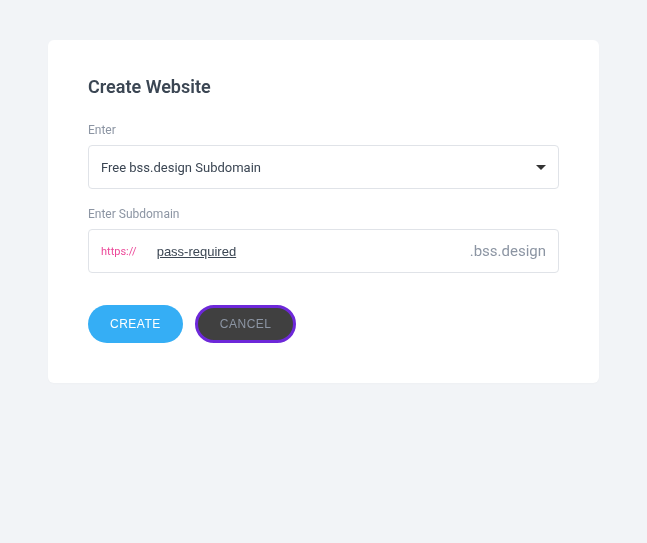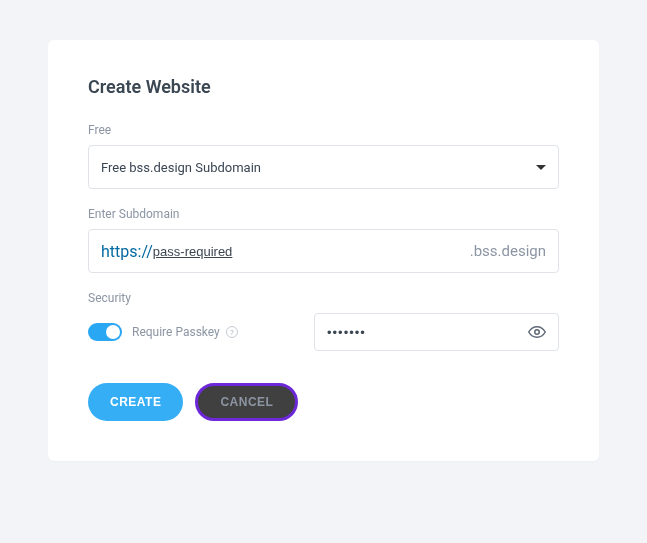--- a/index.html
+++ b/index.html
@@ -49,21 +49,21 @@
   .select {
     justify-content: space-between;
     cursor: pointer;
   }
   .caret {
     width: 0; height: 0;
     border-left: 5px solid transparent;
     border-right: 5px solid transparent;
     border-top: 5px solid #333;
   }
-  .prefix { color: #0369a1; margin-right: 0; font-size: 16px; }
+  .prefix { color: #ec4899; margin-right: 20px; font-size: 11px; }
   .subdomain-input {
     border: none; outline: none; font-size: 13px; color: #3b4653;
     flex: 1; padding: 0; background: transparent; text-decoration: underline;
   }
   .suffix { color: #8c95a3; font-size: 15px; margin-left: 8px; }
 
   .security-row {
     display: flex;
     align-items: center;
     gap: 16px;
@@ -133,21 +133,21 @@
   .actions {
     margin-top: 32px;
     display: flex;
     gap: 12px;
   }
   .btn {
     height: 38px;
     padding: 0 22px;
     border-radius: 20px;
     font-size: 12px;
-    font-weight: 700;
+    font-weight: 400;
     letter-spacing: 0.5px;
     cursor: pointer;
     display: inline-flex;
     align-items: center;
     justify-content: center;
     border: none;
   }
   .btn-primary {
     background: #35aef5;
     color: #fff;
@@ -159,59 +159,38 @@
   }
 </style>
 </head>
 <body>
 
 <div class="card">
 
   <h2>Create Website</h2>
 
   <div class="field">
-    <span class="label">Free</span>
+    <span class="label">Enter</span>
     <div class="select">
       <span>Free bss.design Subdomain</span>
       <span class="caret"></span>
     </div>
   </div>
 
   <div class="field">
     <span class="label">Enter Subdomain</span>
     <div class="input-group">
       <span class="prefix">https://</span>
       <input class="subdomain-input" value="pass-required" style="">
       <span class="suffix">.bss.design</span>
     </div>
   </div>
 
   <div class="field">
   </div>
 
-  <div class="field">
-    <span class="label">Security</span>
-    <div class="security-row">
-      <div class="toggle-wrap">
-        <div class="toggle"></div>
-        <span class="toggle-label">
-          <span>Require Passkey</span>
-          <span class="help">?</span>
-        </span>
-      </div>
-      <div class="pass-box">
-        <input class="pass-field" type="text" value="•••••••" style="">
-        <span class="eye">
-          <svg viewBox="0 0 24 24" fill="none" stroke="currentColor" stroke-width="2">
-            <path d="M1 12s4-7 11-7 11 7 11 7-4 7-11 7S1 12 1 12z"></path>
-            <circle cx="12" cy="12" r="3"></circle>
-          </svg>
-        </span>
-      </div>
-    </div>
-  </div>
 
   <div class="actions">
     <button class="btn btn-primary">CREATE</button>
     <button class="btn btn-secondary">CANCEL</button>
   </div>
 
 </div>
 
 </body></html>

